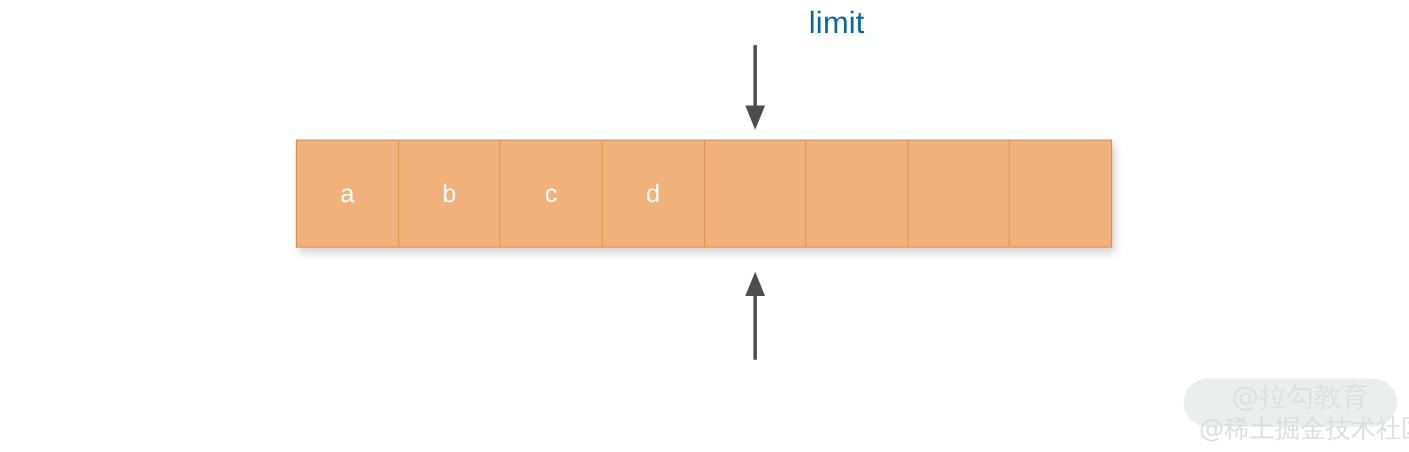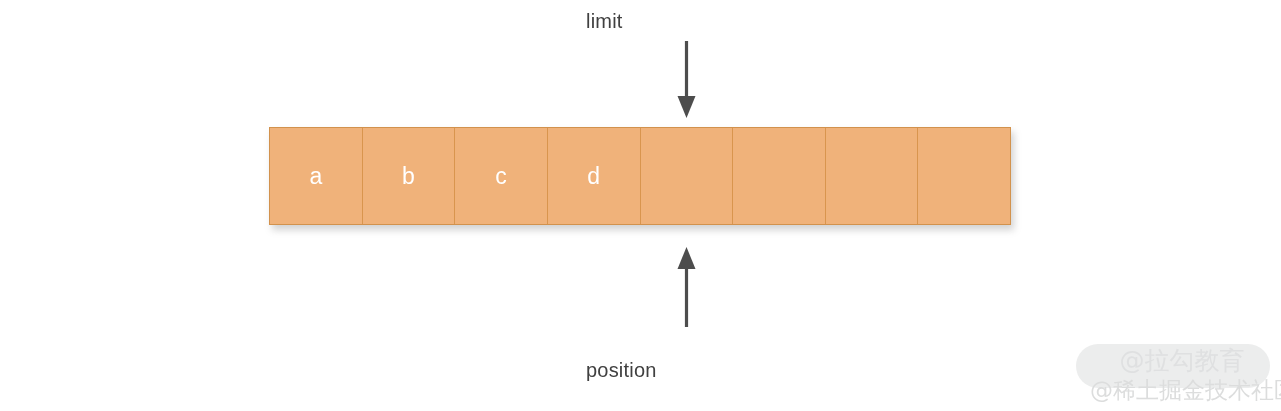--- a/index.html
+++ b/index.html
@@ -16,26 +16,26 @@
   #canvas {
     position: relative;
     width: 1281px;
     height: 411px;
     background: #ffffff;
   }
 
   
   .pointer-label {
     position: absolute;
-    color: #404040;
-    font-size: 20px;
+    color: #0369a1;
+    font-size: 28px;
     line-height: 28px;
     letter-spacing: 0.2px;
     white-space: nowrap;
-    text-align: left;
+    text-align: right;
     font-family: "Liberation Sans", sans-serif;
   }
   #limit-label {
     left: 586px;
     top: 7px;
     width: 200px;
   }
   #position-label {
     left: 586px;
     top: 356px;
@@ -168,19 +168,18 @@
     </div>
   </div>
 
   <div id="position-arrow" class="arrow">
     <svg width="50" height="84" viewBox="0 0 50 84" xmlns="http://www.w3.org/2000/svg">
       <line x1="25.5" y1="22" x2="25.5" y2="83" stroke="#4d4d4d" stroke-width="3.2"></line>
       <polygon points="25.5,3 16.5,25 34.5,25" fill="#4d4d4d"></polygon>
     </svg>
   </div>
 
-  <div id="position-label" class="pointer-label">position</div>
 
   <div id="watermark-pill"></div>
   <div id="watermark-primary">@拉勾教育</div>
   <div id="watermark-secondary">@稀土掘金技术社区</div>
 
 </div>
 
 </body></html>

